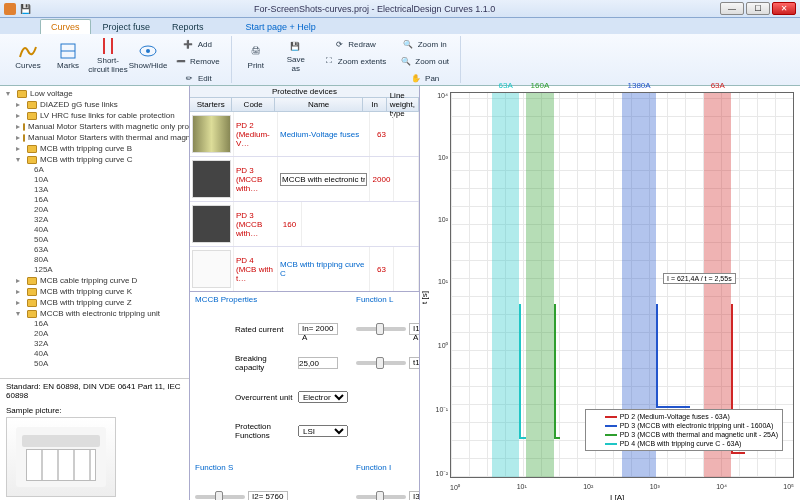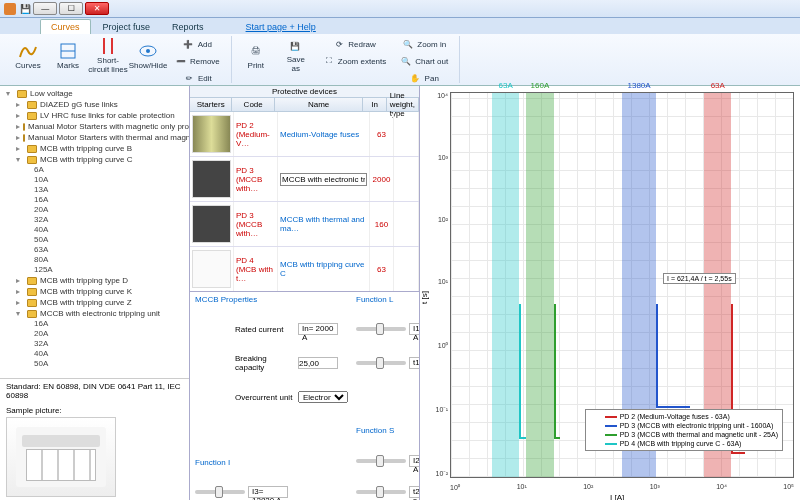--- a/index.html
+++ b/index.html
@@ -9,21 +9,21 @@
 .titlebar { height:18px; background:linear-gradient(#e8f0fb,#d6e4f6); display:flex; align-items:center; padding:0 4px; border-bottom:1px solid #8aa8d0; }
 .titlebar .left { display:flex; align-items:center; gap:4px; }
 .titlebar .title { flex:1; text-align:center; color:#335; font-size:9px; }
 .winbtn { width:24px; height:13px; margin-left:2px; border:1px solid #888; background:linear-gradient(#f6f6f6,#ddd); display:flex; align-items:center; justify-content:center; font-size:8px; border-radius:2px; }
 .winbtn.close { background:linear-gradient(#f66,#c22); color:#fff; border-color:#a00; }
 
 
 .tabs { height:16px; background:#d6e4f6; display:flex; align-items:flex-end; padding-left:40px; gap:2px; }
 .tab { padding:2px 10px; font-size:9px; color:#134; border-radius:2px 2px 0 0; }
 .tab.active { background:#fff; border:1px solid #9bb; border-bottom:none; color:#d07000; }
-.tab.link { color:#0066cc; margin-left:20px;text-decoration:underline; }
+.tab.link { color:#0066cc; margin-left:20px; }
 
 
 .ribbon { height:52px; background:linear-gradient(#f7faff,#e8f0fb); border-bottom:1px solid #9bb; display:flex; padding:2px 4px; }
 .rgroup { border-right:1px solid #cbd8ea; padding:0 6px; display:flex; flex-direction:column; justify-content:space-between; }
 .rgroup .btns { display:flex; gap:4px; }
 .rgroup .lbl { text-align:center; font-size:8px; color:#557; }
 .rbtn { display:flex; flex-direction:column; align-items:center; justify-content:center; width:36px; height:38px; font-size:8px; color:#234; border:1px solid transparent; border-radius:2px; }
 .rbtn.small { width:auto; height:16px; flex-direction:row; gap:3px; padding:0 4px; }
 .rbtn .ic { width:20px; height:20px; display:flex; align-items:center; justify-content:center; }
 .rbtn.small .ic { width:12px; height:12px; }
@@ -95,20 +95,21 @@
 svg.ic-svg { width:100%; height:100%; }
 </style>
 </head>
 <body>
 
 <div class="titlebar">
   <div class="left">
     <span style="width:12px;height:12px;background:#e08030;border-radius:2px;display:inline-block"></span>
     <span style="color:#27c">💾</span>
   </div>
+  <div class="title">For-ScreenShots-curves.proj - ElectricalDesign Curves 1.1.0</div>
   <div class="winbtn">—</div>
   <div class="winbtn">☐</div>
   <div class="winbtn close">✕</div>
 </div>
 
 <div class="tabs">
   <div class="tab active">Curves</div>
   <div class="tab">Project fuse</div>
   <div class="tab">Reports</div>
   <div class="tab link">Start page + Help</div>
@@ -191,21 +192,21 @@
             <span>Zoom extents</span>
           </div>
       </div>
       <div class="stack">
         <div class="rbtn small">
             <div class="ic">🔍</div>
             <span>Zoom in</span>
           </div>
         <div class="rbtn small">
             <div class="ic">🔍</div>
-            <span>Chart out</span>
+            <span>Zoom out</span>
           </div>
         <div class="rbtn small">
             <div class="ic">✋</div>
             <span>Pan</span>
           </div>
       </div>
     </div>
     <div class="lbl">Chart</div>
   </div>
 </div>
@@ -257,21 +258,21 @@
           <div class="leaf">20A</div>
           <div class="leaf">32A</div>
           <div class="leaf">40A</div>
           <div class="leaf">50A</div>
           <div class="leaf">63A</div>
           <div class="leaf">80A</div>
           <div class="leaf">125A</div>
           <div class="tn" style="padding-left:14px">
             <span class="ex">▸</span>
             <span class="fold"></span>
-            <span>MCB with tripping type D</span>
+            <span>MCB cable tripping curve D</span>
           </div>
           <div class="tn" style="padding-left:14px">
             <span class="ex">▸</span>
             <span class="fold"></span>
             <span>MCB with tripping curve K</span>
           </div>
           <div class="tn" style="padding-left:14px">
             <span class="ex">▸</span>
             <span class="fold"></span>
             <span>MCB with tripping curve Z</span>
@@ -328,21 +329,20 @@
               <input value="MCCB with electronic trip…" style="">
             </div>
     <div class="gc-in">2000</div>
     <div style="flex:1"></div>
           </div>
           <div class="grow">
     <div class="gc-pic">
               <div class="thumb mccb"></div>
             </div>
     <div class="gc-code">PD 3 (MCCB with…</div>
-    <div class="gc-name">MCCB with thermal and ma…</div>
     <div class="gc-in">160</div>
     <div style="flex:1"></div>
           </div>
           <div class="grow">
     <div class="gc-pic">
               <div class="thumb mcb2"></div>
             </div>
     <div class="gc-code">PD 4 (MCB with t…</div>
     <div class="gc-name">MCB with tripping curve C</div>
     <div class="gc-in">63</div>
@@ -371,20 +371,24 @@
           <div class="slider"></div>
           <span class="val">t1= 18 s</span>
         </div>
 
       <div class="prow">
           <label>Overcurrent unit</label>
           <select><option>Electronic</option></select>
         </div>
       <div></div>
 
+      <div class="prow">
+          <label>Protection Functions</label>
+          <select><option>LSI</option></select>
+        </div>
       <div></div>
 
       <div class="ptitle" style="margin-top:4px">Function S</div>
       <div class="ptitle" style="margin-top:4px">Function I</div>
 
       <div class="prow">
           <div class="slider"></div>
           <span class="val">I2= 5760 A</span>
         </div>
       <div class="prow">

